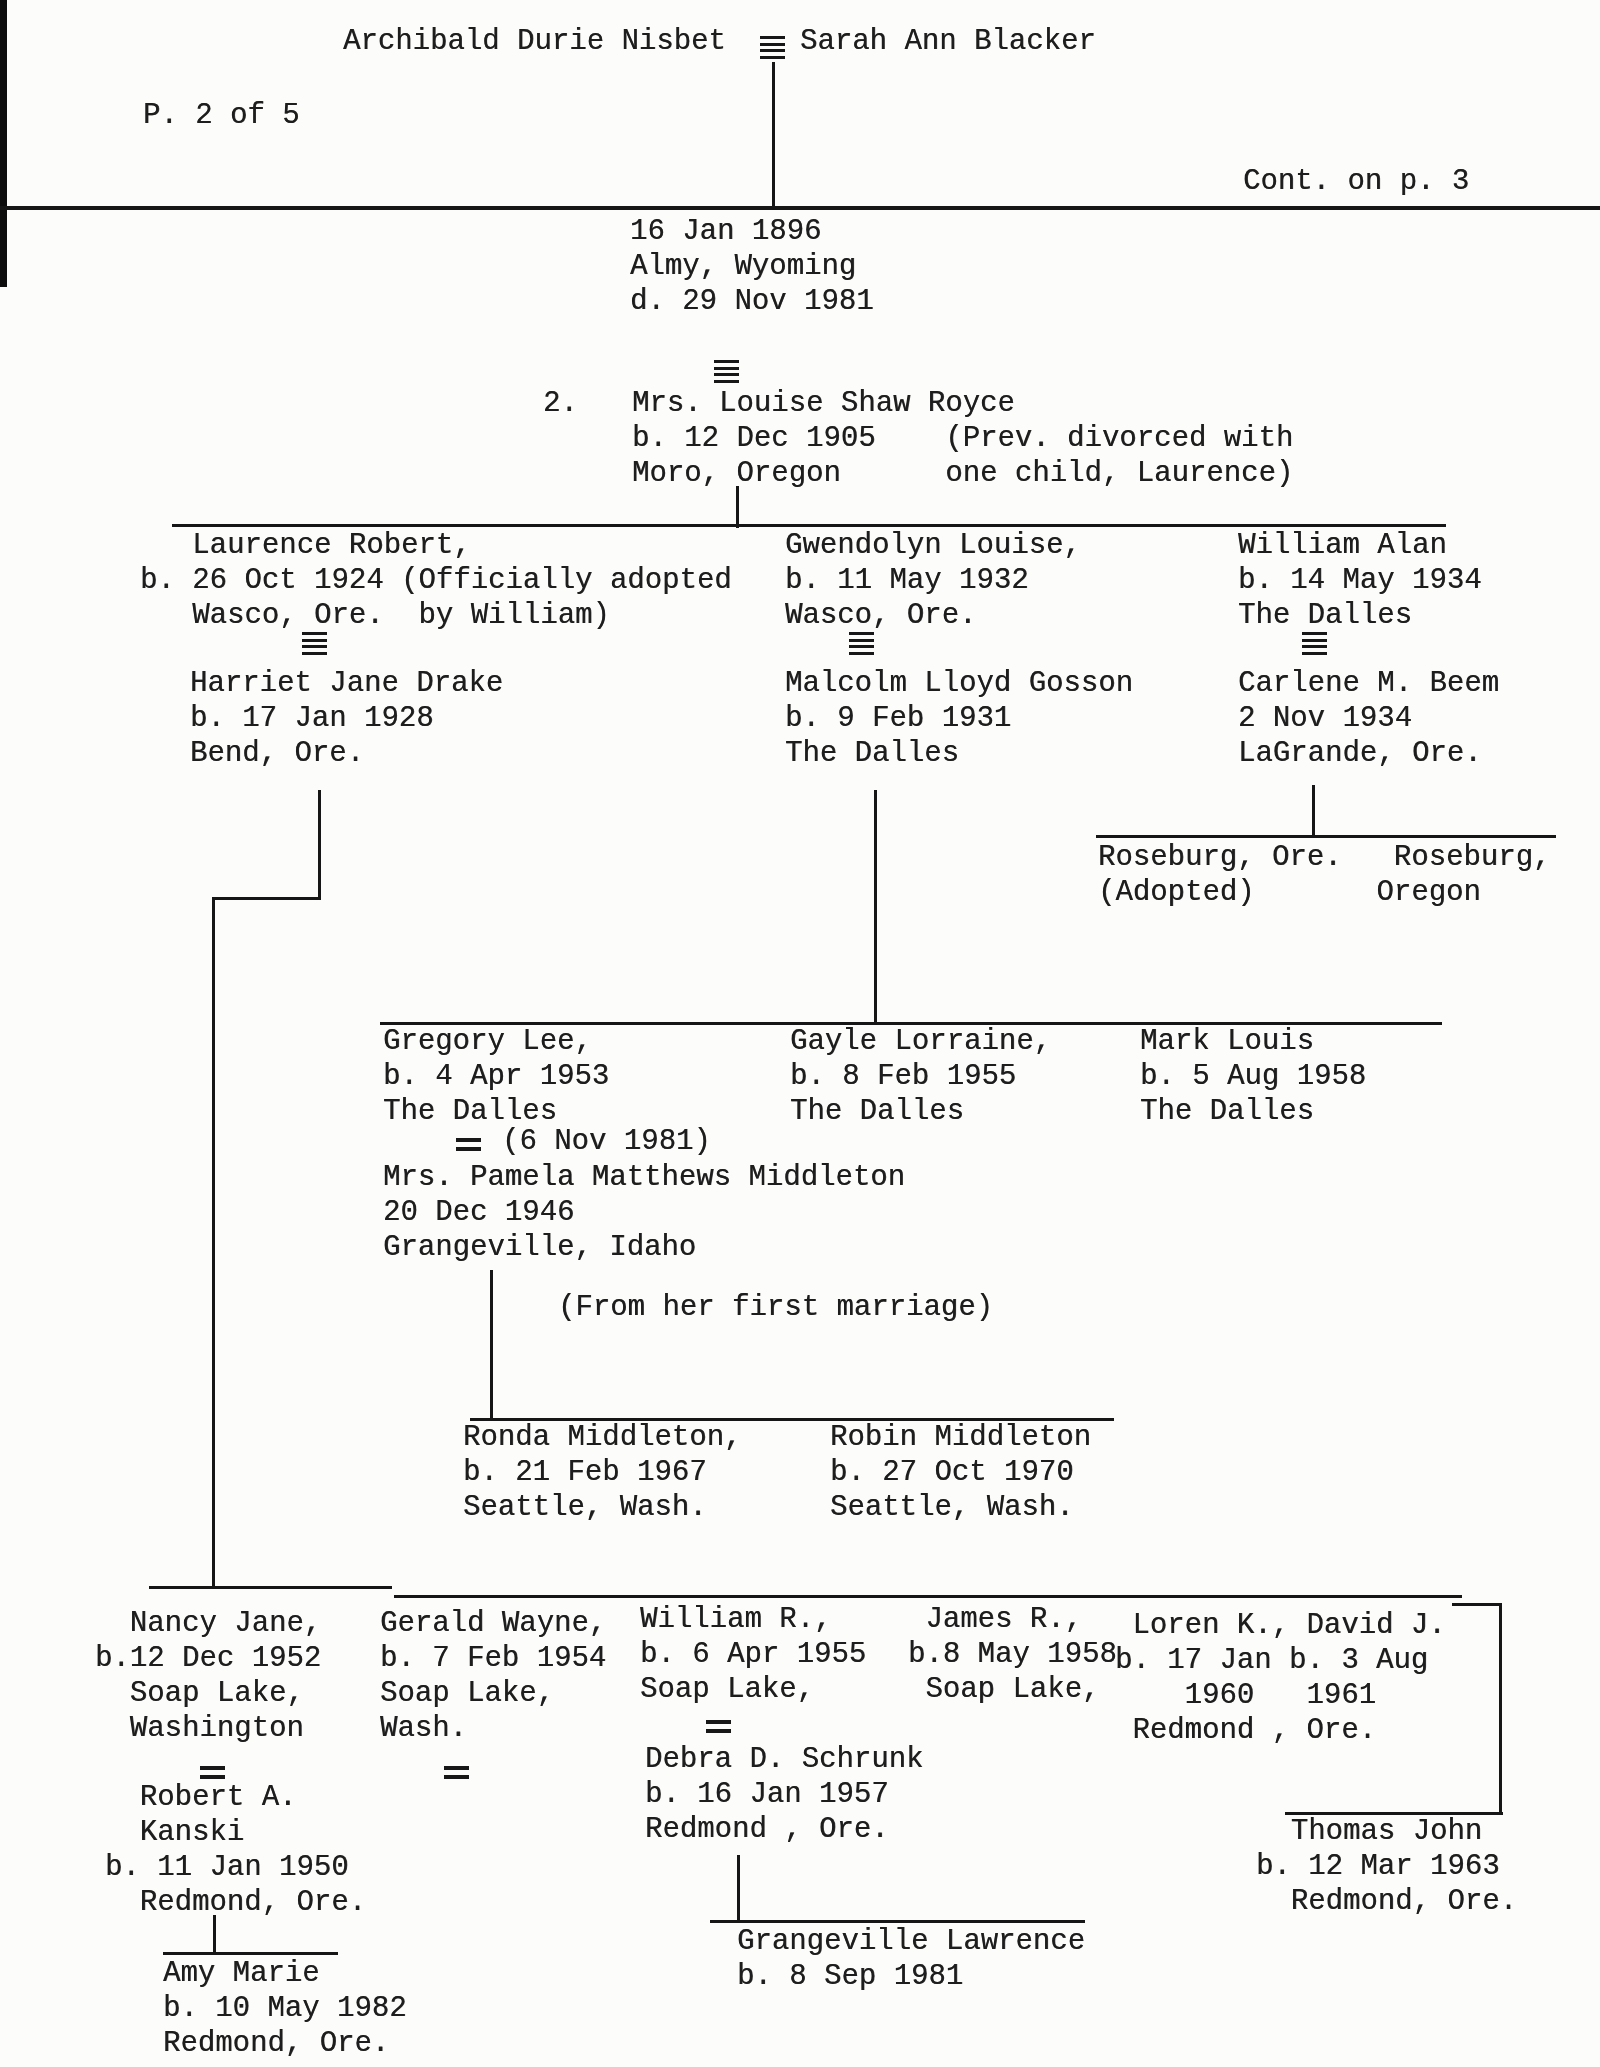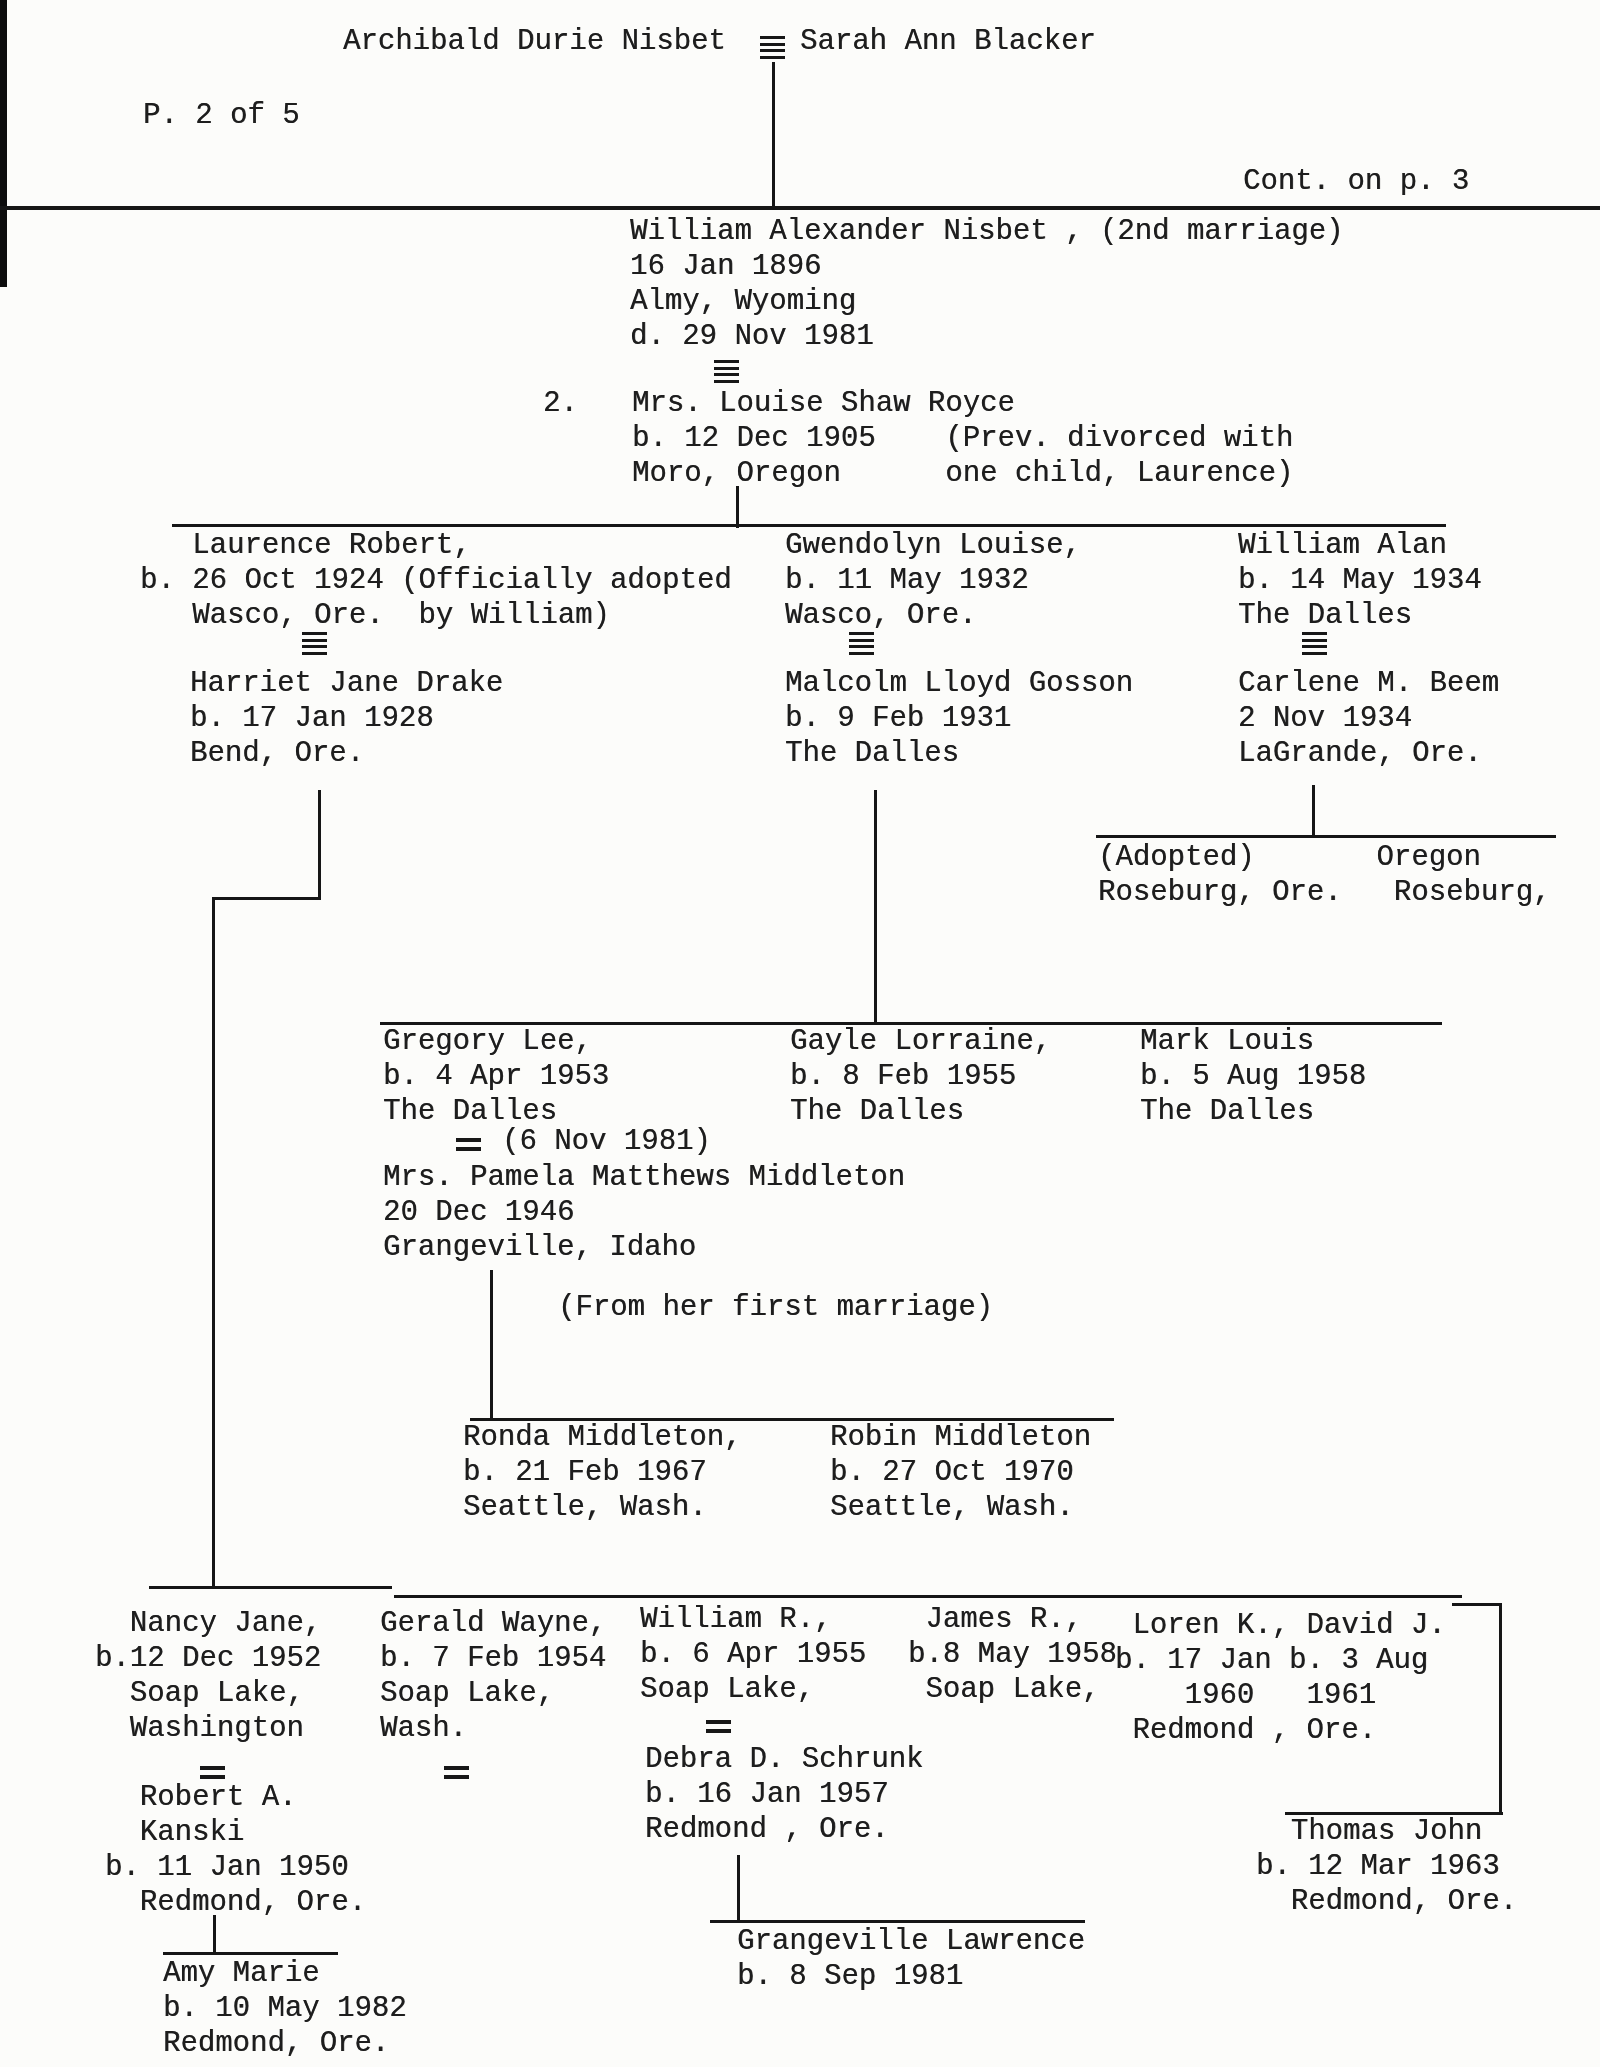--- a/index.html
+++ b/index.html
@@ -57,38 +57,38 @@
   <div class="line hline" style="left:149px;top:1586px;width:243px"></div>
   <div class="line hline" style="left:394px;top:1595px;width:1068px"></div>
   <div class="line hline" style="left:1452px;top:1603px;width:50px"></div>
   <div class="line vline" style="left:1499px;top:1603px;height:211px"></div>
   <div class="line hline" style="left:1285px;top:1812px;width:218px"></div>
   <div class="line vline" style="left:213px;top:1915px;height:39px"></div>
   <div class="line hline" style="left:163px;top:1952px;width:175px"></div>
   <div class="line vline" style="left:737px;top:1855px;height:67px"></div>
   <div class="line hline" style="left:710px;top:1920px;width:375px"></div>
 
-  <div class="blk" style="left:630px;top:214px"><div>William Alexander Nisbet , (2nd marriage)</div><div>16 Jan 1896</div><div>Almy, Wyoming</div><div>d. 29 Nov 1981</div></div>
+  <div class="blk" style="left:630px;top:214px"><div>16 Jan 1896</div><div>Almy, Wyoming</div><div>d. 29 Nov 1981</div></div>
   <div class="meq4" style="left:714px;top:360px"></div>
   <div class="blk" style="left:543px;top:386px">2.</div>
   <div class="blk" style="left:632px;top:386px"><div>Mrs. Louise Shaw Royce</div><div>b. 12 Dec 1905    (Prev. divorced with</div><div>Moro, Oregon      one child, Laurence)</div></div>
 
   <div class="blk" style="left:140px;top:528px"><div>   Laurence Robert,</div><div>b. 26 Oct 1924 (Officially adopted</div><div>   Wasco, Ore.  by William)</div></div>
   <div class="meq4" style="left:302px;top:632px"></div>
   <div class="blk" style="left:190px;top:666px"><div>Harriet Jane Drake</div><div>b. 17 Jan 1928</div><div>Bend, Ore.</div></div>
 
   <div class="blk" style="left:785px;top:528px"><div>Gwendolyn Louise,</div><div>b. 11 May 1932</div><div>Wasco, Ore.</div></div>
   <div class="meq4" style="left:849px;top:632px"></div>
   <div class="blk" style="left:785px;top:666px"><div>Malcolm Lloyd Gosson</div><div>b. 9 Feb 1931</div><div>The Dalles</div></div>
 
   <div class="blk" style="left:1238px;top:528px"><div>William Alan</div><div>b. 14 May 1934</div><div>The Dalles</div></div>
   <div class="meq4" style="left:1302px;top:632px"></div>
   <div class="blk" style="left:1238px;top:666px"><div>Carlene M. Beem</div><div>2 Nov 1934</div><div>LaGrande, Ore.</div></div>
 
-  <div class="blk" style="left:1098px;top:840px"><div>(Adopted)       Oregon</div><div>Roseburg, Ore.   Roseburg,</div></div>
+  <div class="blk" style="left:1098px;top:840px"><div>Roseburg, Ore.   Roseburg,</div><div>(Adopted)       Oregon</div></div>
 
   <div class="blk" style="left:383px;top:1024px"><div>Gregory Lee,</div><div>b. 4 Apr 1953</div><div>The Dalles</div></div>
   <div class="blk" style="left:790px;top:1024px"><div>Gayle Lorraine,</div><div>b. 8 Feb 1955</div><div>The Dalles</div></div>
   <div class="blk" style="left:1140px;top:1024px"><div>Mark Louis</div><div>b. 5 Aug 1958</div><div>The Dalles</div></div>
 
   <div class="meq2" style="left:456px;top:1138px"></div>
   <div class="blk" style="left:502px;top:1124px">(6 Nov 1981)</div>
   <div class="blk" style="left:383px;top:1160px"><div>Mrs. Pamela Matthews Middleton</div><div>20 Dec 1946</div><div>Grangeville, Idaho</div></div>
   <div class="blk" style="left:558px;top:1290px">(From her first marriage)</div>
 

